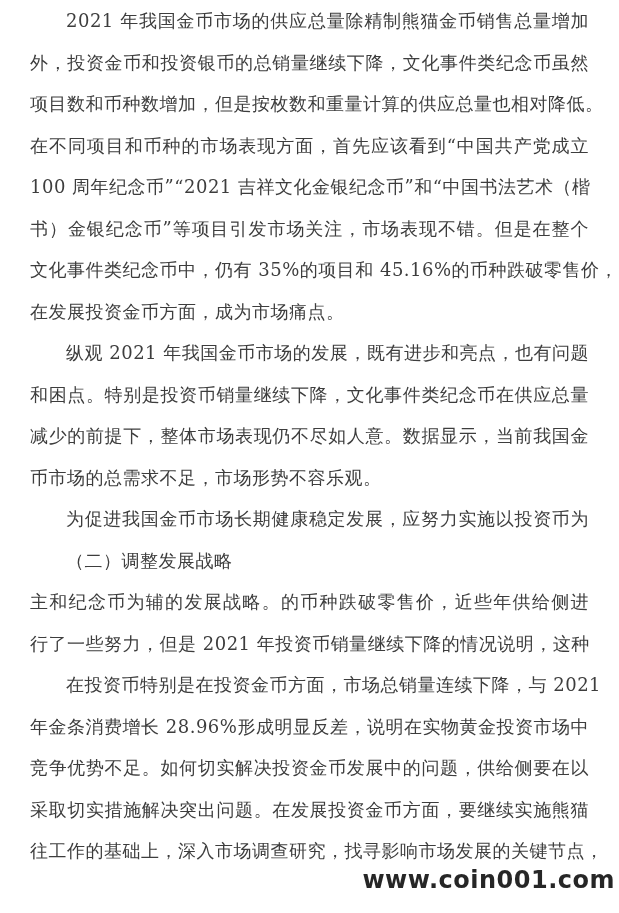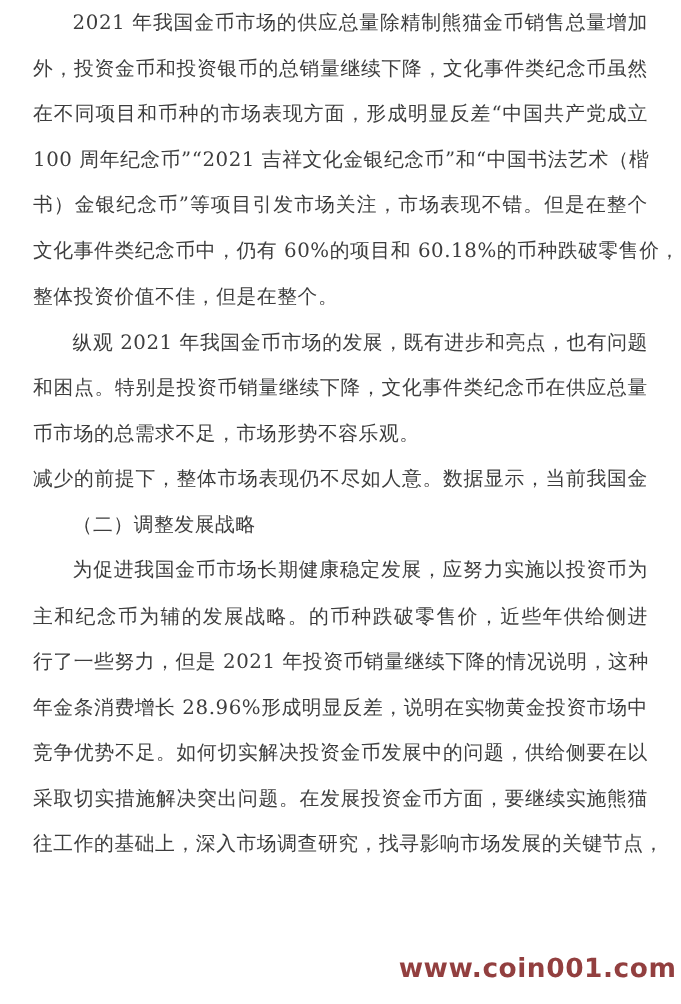--- a/index.html
+++ b/index.html
@@ -50,32 +50,34 @@
     white-space: nowrap;
   }
 </style>
 </head>
 <body>
 
 <div class="page">
   <div class="text-block" id="doc-body" style="color: rgb(61, 61, 61);">
       <div class="line first">2021 年我国金币市场的供应总量除精制熊猫金币销售总量增加</div>
       <div class="line">外，投资金币和投资银币的总销量继续下降，文化事件类纪念币虽然</div>
-      <div class="line">在不同项目和币种的市场表现方面，形成明显反差“中国共产党成立</div>
+      <div class="line">项目数和币种数增加，但是按枚数和重量计算的供应总量也相对降低。</div>
+      <div class="line">在不同项目和币种的市场表现方面，首先应该看到“中国共产党成立</div>
       <div class="line">100 周年纪念币”“2021 吉祥文化金银纪念币”和“中国书法艺术（楷</div>
       <div class="line">书）金银纪念币”等项目引发市场关注，市场表现不错。但是在整个</div>
-      <div class="line">文化事件类纪念币中，仍有 60%的项目和 60.18%的币种跌破零售价，</div>
-      <div class="line last">整体投资价值不佳，但是在整个。</div>
+      <div class="line">文化事件类纪念币中，仍有 35%的项目和 45.16%的币种跌破零售价，</div>
+      <div class="line last">在发展投资金币方面，成为市场痛点。</div>
       <div class="line first">纵观 2021 年我国金币市场的发展，既有进步和亮点，也有问题</div>
       <div class="line">和困点。特别是投资币销量继续下降，文化事件类纪念币在供应总量</div>
+      <div class="line">减少的前提下，整体市场表现仍不尽如人意。数据显示，当前我国金</div>
       <div class="line last">币市场的总需求不足，市场形势不容乐观。</div>
-      <div class="line">减少的前提下，整体市场表现仍不尽如人意。数据显示，当前我国金</div>
+      <div class="line first">为促进我国金币市场长期健康稳定发展，应努力实施以投资币为</div>
       <div class="line first last">（二）调整发展战略</div>
-      <div class="line first">为促进我国金币市场长期健康稳定发展，应努力实施以投资币为</div>
       <div class="line">主和纪念币为辅的发展战略。的币种跌破零售价，近些年供给侧进</div>
       <div class="line">行了一些努力，但是 2021 年投资币销量继续下降的情况说明，这种</div>
+      <div class="line first">在投资币特别是在投资金币方面，市场总销量连续下降，与 2021</div>
       <div class="line">年金条消费增长 28.96%形成明显反差，说明在实物黄金投资市场中</div>
       <div class="line">竞争优势不足。如何切实解决投资金币发展中的问题，供给侧要在以</div>
       <div class="line">采取切实措施解决突出问题。在发展投资金币方面，要继续实施熊猫</div>
       <div class="line">往工作的基础上，深入市场调查研究，找寻影响市场发展的关键节点，</div>
     </div>
-  <div class="watermark" style="color: #7f1d1d;">www.coin001.com</div>
+  <div class="watermark" style="color: #000000;">www.coin001.com</div>
 </div>
 
 </body></html>

